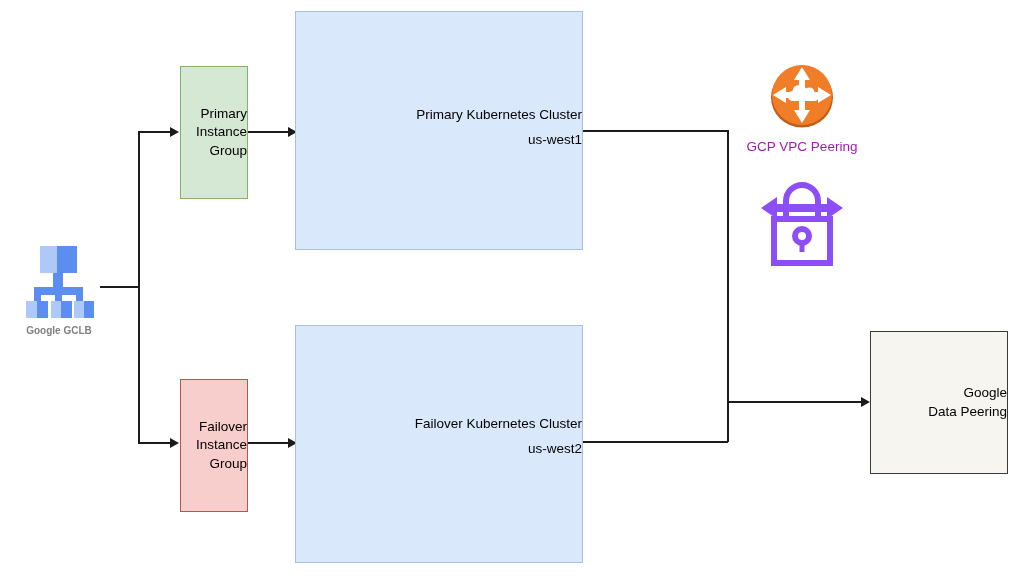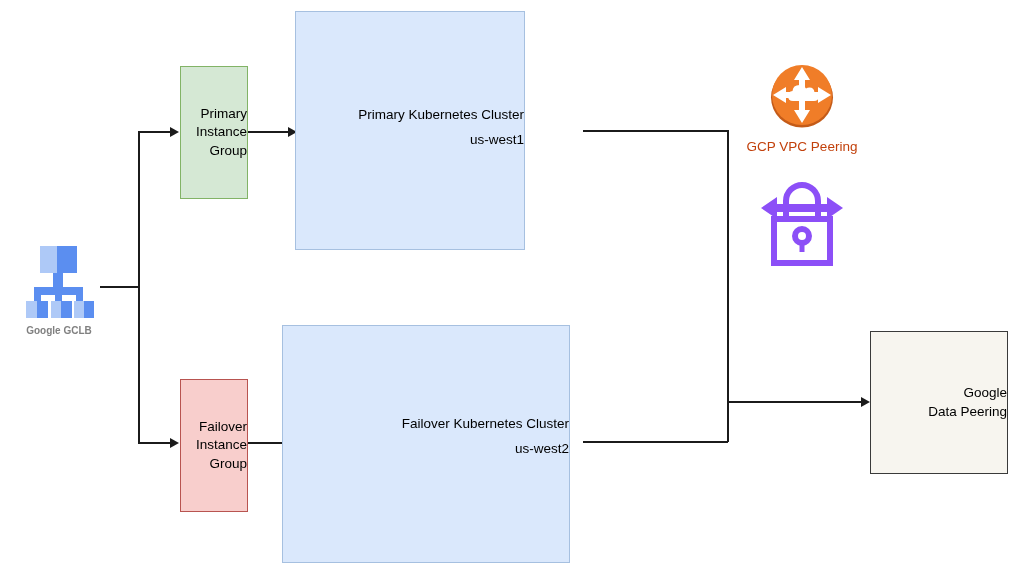--- a/index.html
+++ b/index.html
@@ -40,24 +40,24 @@
     background: #f8cecc;
     border: 1px solid #b85450;
   }
   
   .cluster {
     background: #dae8fc;
     border: 1px solid #a6c0e0;
     justify-content: flex-start;
   }
   .cluster-primary {
-    left: 295px; top: 11px; width: 230px; height: 239px; padding-left: 36px;
+    left: 295px; top: 11px; width: 288px; height: 239px; padding-left: 36px;
   }
   .cluster-failover {
-    left: 282px; top: 325px; width: 288px; height: 238px;
+    left: 295px; top: 325px; width: 288px; height: 238px;
   }
   .cluster .line1 { margin-top: 94px; }
   .cluster-failover .line1 { margin-top: 89px; }
   .cluster .line2 { margin-top: 7px; }
   
   .ds {
     background: #f7f5ef;
     border: 1px solid #3a3a3a;
   }
   .ds-managed {
@@ -100,21 +100,21 @@
     position: absolute;
     left: 767px; top: 61px;
     width: 70px; height: 70px;
   }
   #vpc-label {
     position: absolute;
     left: 690px; top: 139px;
     width: 224px;
     text-align: center;
     font-size: 13.5px;
-    color: #c2410c;
+    color: #a21caf;
   }
   
   #vpn-icon {
     position: absolute;
     left: 761px; top: 172px;
     width: 82px; height: 96px;
   }
 </style>
 </head>
 <body>

